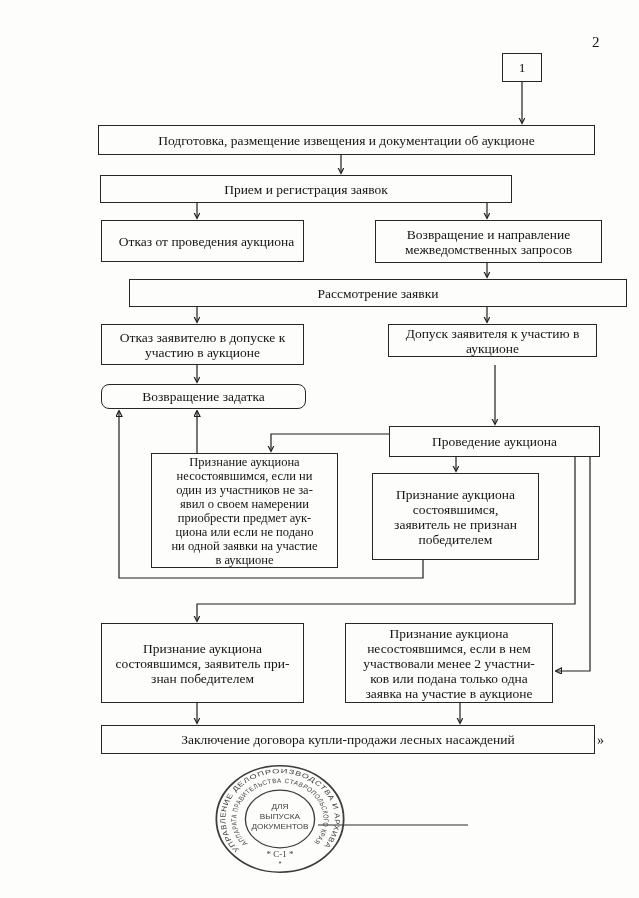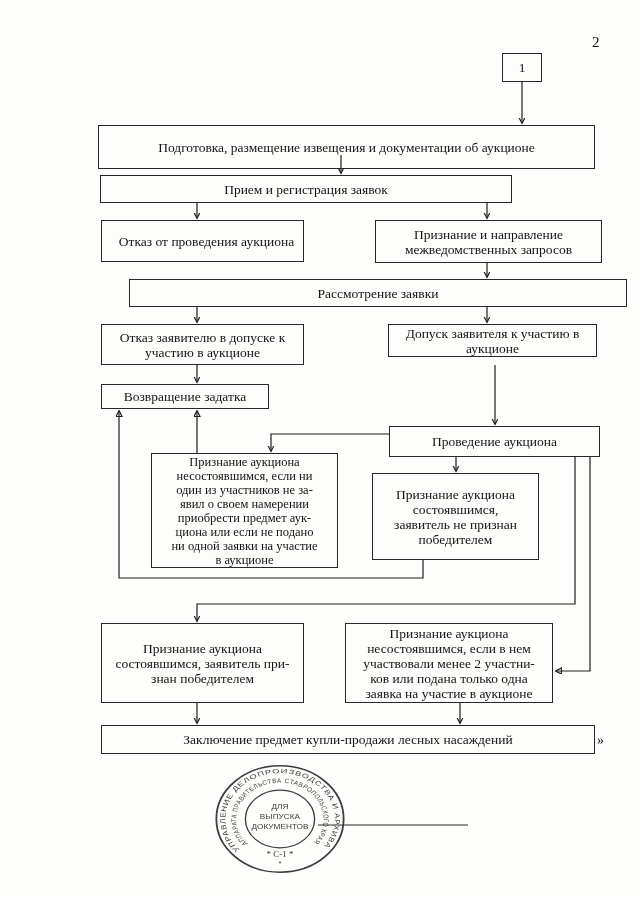--- a/index.html
+++ b/index.html
@@ -26,38 +26,38 @@
 </style>
 </head>
 <body>
 
 <div id="page">
 
   <div id="page-number">2</div>
 
   <div class="box" style="left:502px;top:53px;width:40px;height:29px;">1</div>
 
-  <div class="box" style="left:98px;top:125px;width:497px;height:44px;">Подготовка, размещение извещения и документации об аукционе</div>
+  <div class="box" style="left:98px;top:125px;width:497px;height:30px;">Подготовка, размещение извещения и документации об аукционе</div>
 
   <div class="box" style="left:100px;top:175px;width:412px;height:28px;">Прием и регистрация заявок</div>
 
   <div class="box" style="left:101px;top:220px;width:203px;height:42px;padding-left:12px;">Отказ от проведения аукциона</div>
 
-  <div class="box" style="left:375px;top:220px;width:227px;height:43px;">Признание и направление
+  <div class="box" style="left:375px;top:220px;width:227px;height:43px;">Возвращение и направление
 межведомственных запросов</div>
 
   <div class="box" style="left:101px;top:279px;width:498px;height:28px;margin-left:28px;">Рассмотрение заявки</div>
 
   <div class="box" style="left:101px;top:324px;width:203px;height:41px;">Отказ заявителю в допуске к
 участию в аукционе</div>
 
   <div class="box" style="left:388px;top:324px;width:209px;height:33px;">Допуск заявителя к участию в
 аукционе</div>
 
-  <div class="box" style="left:101px;top:384px;width:168px;height:25px;">Возвращение задатка</div>
+  <div class="box" style="left:101px;top:384px;width:205px;height:25px;border-radius:8px;">Возвращение задатка</div>
 
   <div class="box" style="left:389px;top:426px;width:211px;height:31px;">Проведение аукциона</div>
 
   <div class="box dense" style="left:151px;top:453px;width:187px;height:115px;">Признание аукциона
 несостоявшимся, если ни
 один из участников не за-
 явил о своем намерении
 приобрести предмет аук-
 циона или если не подано
 ни одной заявки на участие
@@ -71,21 +71,21 @@
   <div class="box" style="left:101px;top:623px;width:203px;height:80px;">Признание аукциона
 состоявшимся, заявитель при-
 знан победителем</div>
 
   <div class="box" style="left:345px;top:623px;width:208px;height:80px;">Признание аукциона
 несостоявшимся, если в нем
 участвовали менее 2 участни-
 ков или подана только одна
 заявка на участие в аукционе</div>
 
-  <div class="box" style="left:101px;top:725px;width:494px;height:29px;">Заключение предмет купли-продажи лесных насаждений</div>
+  <div class="box" style="left:101px;top:725px;width:494px;height:29px;">Заключение договора купли-продажи лесных насаждений</div>
 
   <div id="closing-quote">»</div>
 
   <svg id="connectors" xmlns="http://www.w3.org/2000/svg">
     <defs>
       <marker id="arr" markerWidth="7" markerHeight="7" refX="5.5" refY="3" orient="auto" markerUnits="userSpaceOnUse">
         <path d="M0,0 L6,3 L0,6 Z" fill="#1e1e1e" stroke="none"></path>
       </marker>
     </defs>
     <path d="M522,82 V123" marker-end="url(#arr)"></path>

